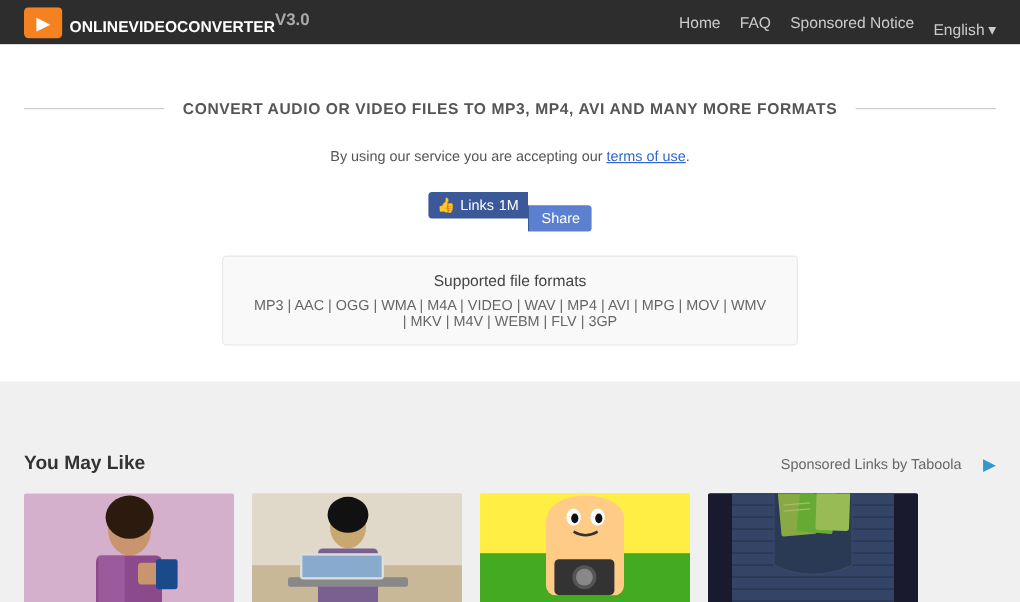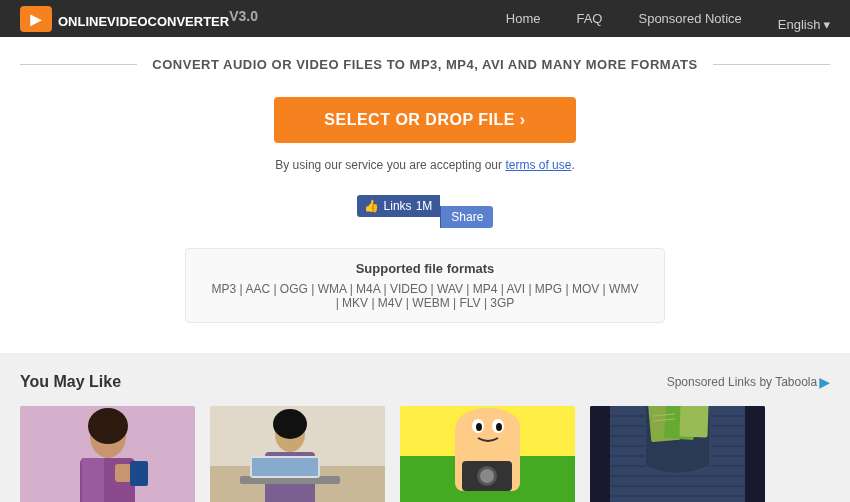--- a/index.html
+++ b/index.html
@@ -15,21 +15,21 @@
     }
     .header-logo {
       display: flex;
       align-items: center;
       gap: 6px;
       flex: 1;
     }
     .header-nav {
       display: flex;
       align-items: center;
-      gap: 36px;
+      gap: 16px;
     }
     .nav-link {
       color: #ccc;
       font-size: 13px;
       cursor: pointer;
       text-decoration: none;
     }
     .nav-lang {
       color: #ccc;
       font-size: 13px;
@@ -40,21 +40,21 @@
       margin-top: 12px;
     }
 
     
     .main {
       background: white;
       min-height: 240px;
       display: flex;
       flex-direction: column;
       align-items: center;
-      padding: 20px 20px 30px;
+      padding: 46px 20px 30px;
     }
 
     .tagline-container {
       display: flex;
       align-items: center;
       gap: 15px;
       margin-bottom: 25px;
       width: 100%;
       justify-content: center;
     }
@@ -126,52 +126,53 @@
     .supported-formats {
       background: #f9f9f9;
       border: 1px solid #e8e8e8;
       border-radius: 4px;
       padding: 12px 25px;
       text-align: center;
       width: 480px;
     }
     .formats-title {
       font-size: 13px;
-      font-weight: bold;
+      font-weight: normal;
       color: #444;
       margin-bottom: 6px;
     }
     .formats-list {
       font-size: 12px;
       color: #666;
     }
 
     
     .recommendations {
       background: #f0f0f0;
       padding: 20px;
       min-height: 225px;
     }
     .rec-header {
       display: flex;
       justify-content: space-between;
       align-items: center;
       margin-bottom: 15px;
+      margin-top: 40px;
     }
     .rec-title {
       font-size: 16px;
       font-weight: bold;
       color: #333;
     }
     .taboola-label {
       font-size: 12px;
       color: #666;
       display: flex;
       align-items: center;
-      gap: 2px;
+      gap: 18px;
     }
     .taboola-arrow {
       color: #3399cc;
       font-size: 14px;
     }
 
     .rec-cards {
       display: flex;
       gap: 15px;
     }
@@ -235,21 +236,20 @@
   </nav>
 </header>
 
 <main class="main">
   <div class="tagline-container">
     <div class="tagline-line"></div>
     <span class="tagline-text">CONVERT AUDIO OR VIDEO FILES TO MP3, MP4, AVI AND MANY MORE FORMATS</span>
     <div class="tagline-line"></div>
   </div>
 
-  <button class="select-btn">SELECT OR DROP FILE  ›</button>
 
   <p class="terms-text">
     <span>By using our service you are accepting our </span><a class="terms-link">terms of use</a>.
   </p>
 
   <div class="fb-like">
     <div class="fb-like-btn">
       <span>👍</span>
       <span>Links</span>
       <span>1M</span>

